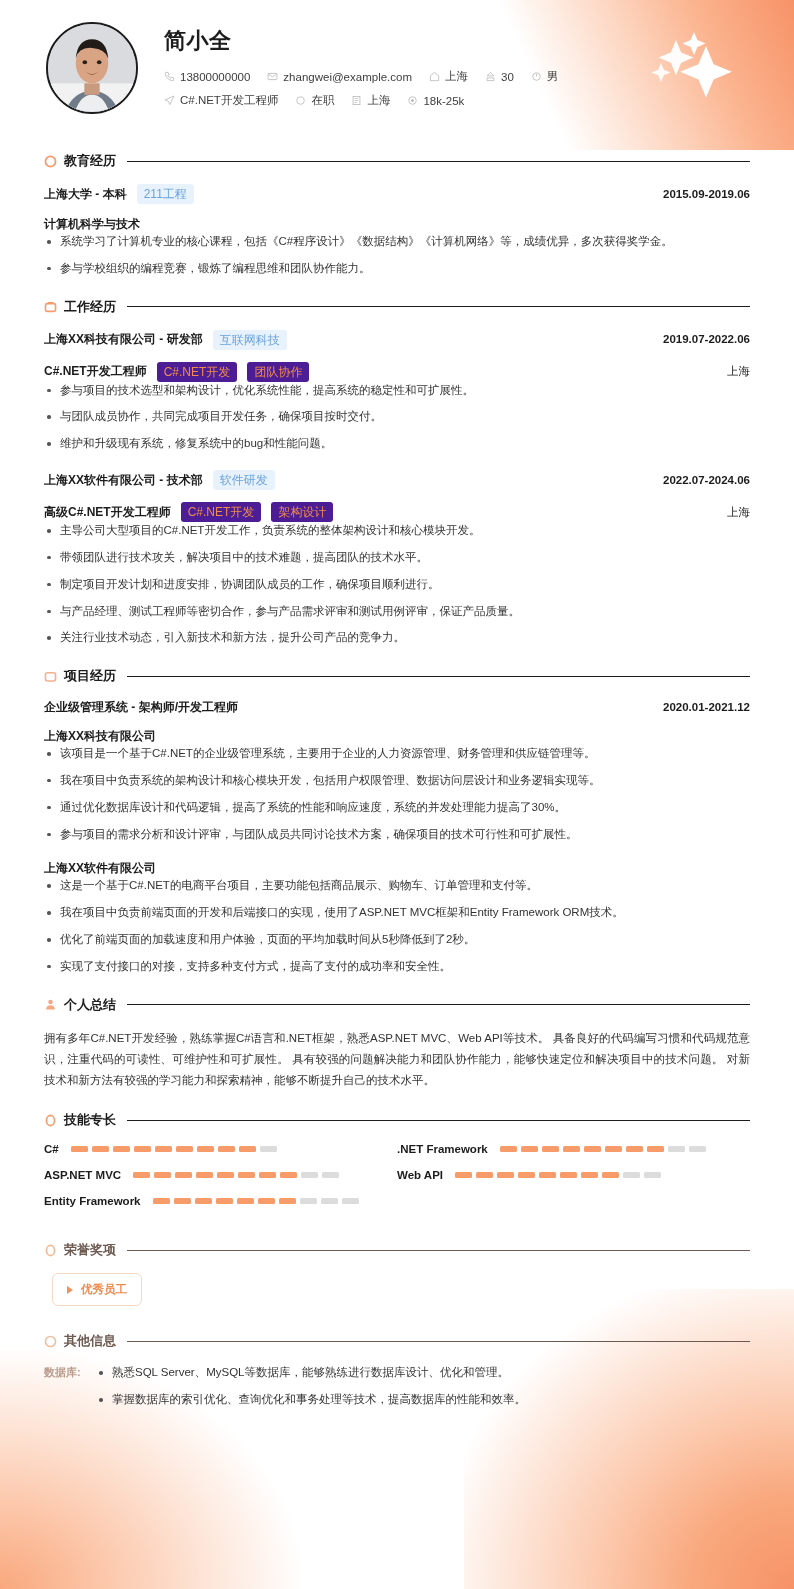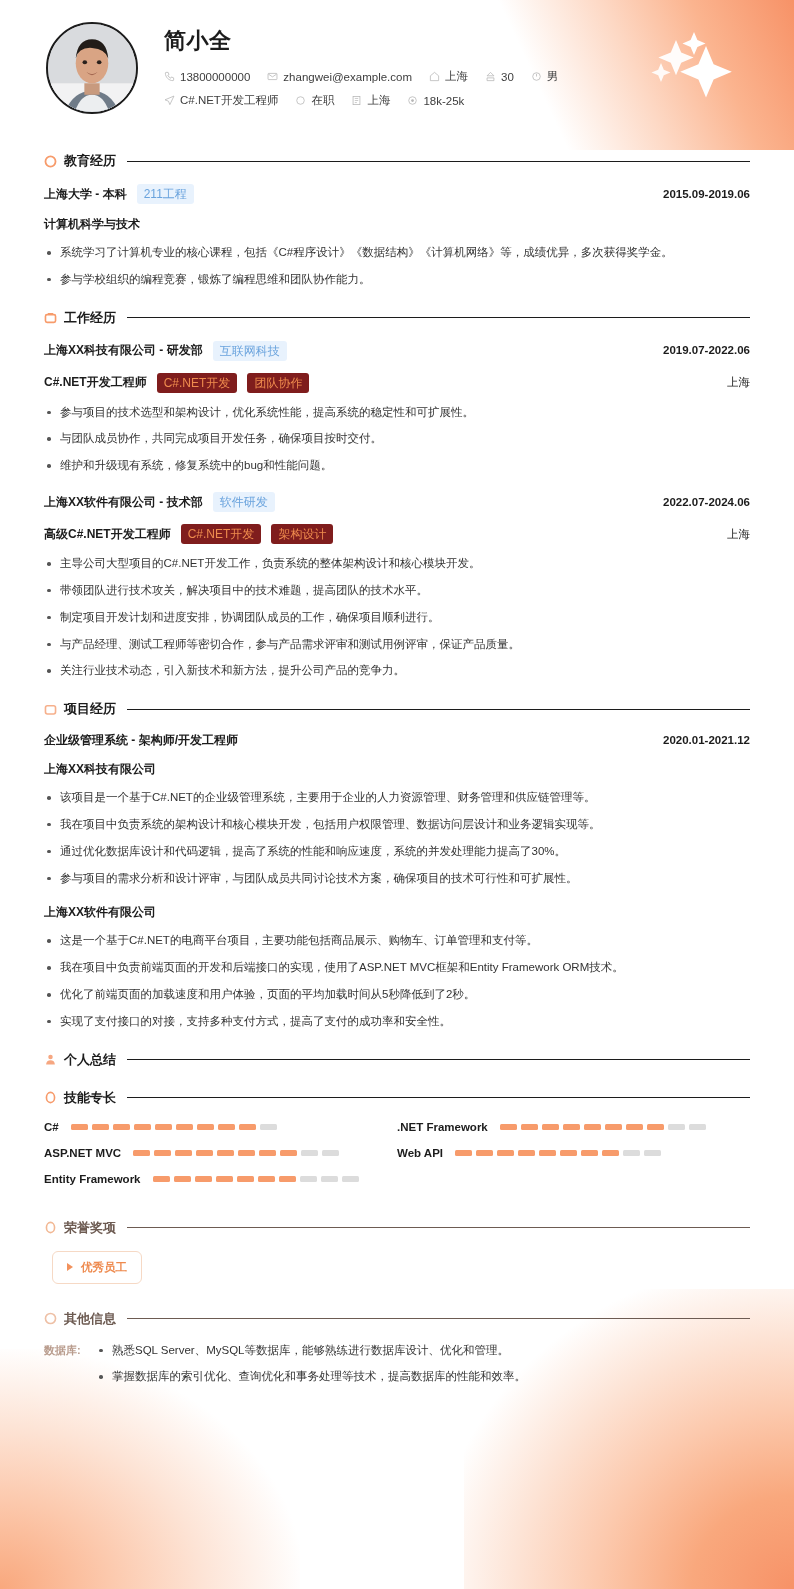--- a/index.html
+++ b/index.html
@@ -63,23 +63,23 @@
   .org { font-size:12px; font-weight:700; color:#1c1c1c; }
   .date { font-size:11.5px; font-weight:700; color:#1c1c1c; white-space:nowrap; padding-left:12px; }
   .loc { font-size:11.5px; color:#1c1c1c; white-space:nowrap; padding-left:12px; }
   .sub-row { margin-top:12px; }
   .role { font-size:12px; font-weight:700; color:#1c1c1c; }
   .major { font-size:12px; font-weight:700; color:#1c1c1c; margin-top:12px; }
   .company { font-size:12px; font-weight:700; color:#1c1c1c; margin-top:12px; }
 
   .tag { font-size:12px; line-height:1; padding:4px 7px; border-radius:3px; margin-left:10px; white-space:nowrap; }
   .tag-blue { background:#e8f2fd; color:#6aa3dd; }
-  .tag-orange { background:#7f1d1d; color:#ef8c4e; }
-
-  .bullets { list-style:none; margin-top:11px; }
+  .tag-orange { background:#4c1d95; color:#ef8c4e; }
+
+  .bullets { list-style:none; margin-top:0; }
   .bullets li { position:relative; padding-left:16px; font-size:11.5px; line-height:1.55; color:#333; margin-bottom:9px; }
   .bullets li:last-child { margin-bottom:0; }
   .bullets li:before {
     content:""; position:absolute; left:3px; top:7px;
     width:3.5px; height:3.5px; border-radius:50%; background:#555;
   }
 
   
   .summary { font-size:11.5px; line-height:1.85; color:#333; text-align:justify; }
 
@@ -358,20 +358,21 @@
       <div class="sec-head">
         <span class="sec-ico">
           <svg width="13" height="13" viewBox="0 0 16 16">
               <circle cx="8" cy="5" r="2.8" fill="#f6a781"></circle>
               <path d="M2.6 14c0-3 2.4-5 5.4-5s5.4 2 5.4 5z" fill="#f6a781"></path>
             </svg>
         </span>
         <span class="sec-title">个人总结</span>
         <span class="sec-line"></span>
       </div>
+      <div class="summary">拥有多年C#.NET开发经验，熟练掌握C#语言和.NET框架，熟悉ASP.NET MVC、Web API等技术。 具备良好的代码编写习惯和代码规范意识，注重代码的可读性、可维护性和可扩展性。 具有较强的问题解决能力和团队协作能力，能够快速定位和解决项目中的技术问题。 对新技术和新方法有较强的学习能力和探索精神，能够不断提升自己的技术水平。</div>
     </div>
 
     <div class="section">
       <div class="sec-head">
         <span class="sec-ico">
           <svg width="13" height="13" viewBox="0 0 16 16">
               <ellipse cx="8" cy="8" rx="5" ry="6.3" fill="none" stroke="#f79b6b" stroke-width="2"></ellipse>
             </svg>
         </span>
         <span class="sec-title">技能专长</span>

